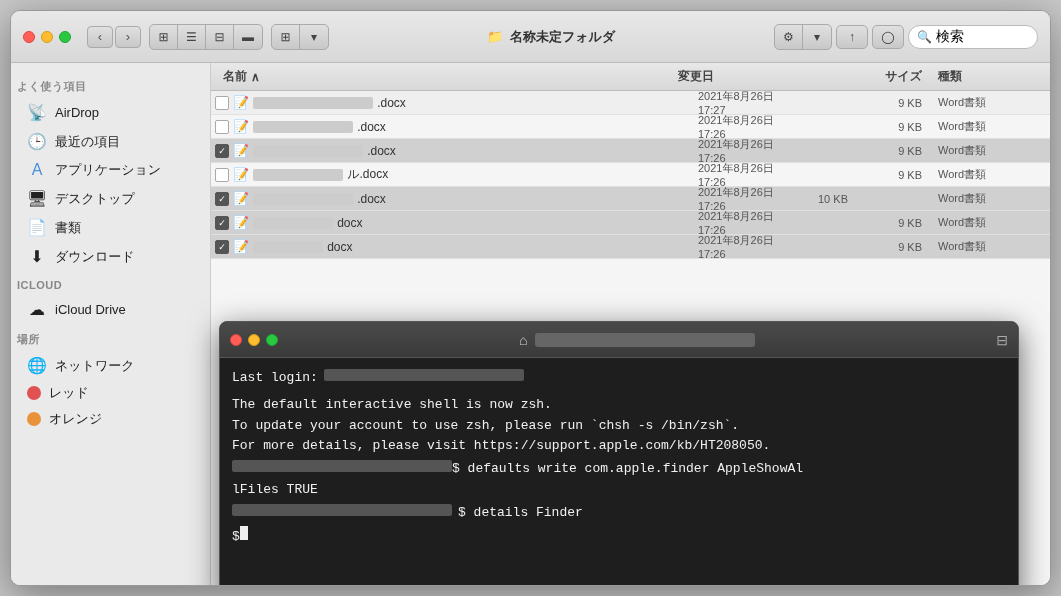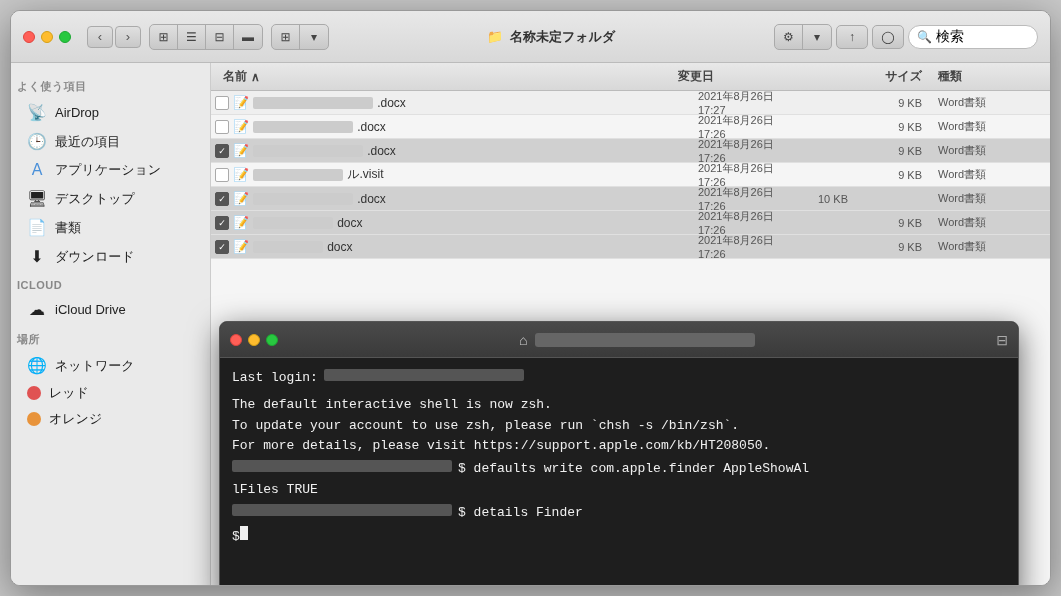--- a/index.html
+++ b/index.html
@@ -567,21 +567,21 @@
         </div>
         <div class="col-date right-panel">2021年8月26日 17:26</div>
         <div class="col-size right-panel" style="text-align:right;">9 KB</div>
         <div class="col-kind right-panel">Word書類</div>
       </div>
       <div class="file-row">
         <div class="file-checkbox"></div>
         <div class="file-name-cell">
           <span style="font-size:13px;margin-left:4px;">📝</span>
           <span class="file-name-blurred" style="width:90px;"></span>
-          <span class="file-name-text">ル.visit</span>
+          <span class="file-name-text">ル.docx</span>
         </div>
         <div class="col-date right-panel">2021年8月26日 17:26</div>
         <div class="col-size right-panel" style="text-align:right;">9 KB</div>
         <div class="col-kind right-panel">Word書類</div>
       </div>
       <div class="file-row file-row-selected">
         <div class="file-checkbox checked">✓</div>
         <div class="file-name-cell">
           <span style="font-size:13px;margin-left:4px;">📝</span>
           <span class="file-name-blurred" style="width:100px;"></span>
@@ -633,21 +633,21 @@
       <div class="terminal-line">
         <span>Last login:</span>
         <span class="last-login-blurred"></span>
       </div>
       <div style="height:6px;"></div>
       <div>The default interactive shell is now zsh.</div>
       <div>To update your account to use zsh, please run `chsh -s /bin/zsh`.</div>
       <div>For more details, please visit https://support.apple.com/kb/HT208050.</div>
       <div class="term-prompt-line">
         <span class="term-partial-blurred"></span>
-        <span style="margin-left:6px;">$ defaults write com.apple.finder AppleShowAl</span>
+        <span style="">$ defaults write com.apple.finder AppleShowAl</span>
       </div>
       <div>lFiles TRUE</div>
       <div class="term-prompt-line">
         <span class="term-partial-blurred"></span>
         <span style="margin-left:6px;">$ details Finder</span>
       </div>
       <div class="term-prompt-line">
         <span>$</span>
         <span class="term-cursor"></span>
       </div>

